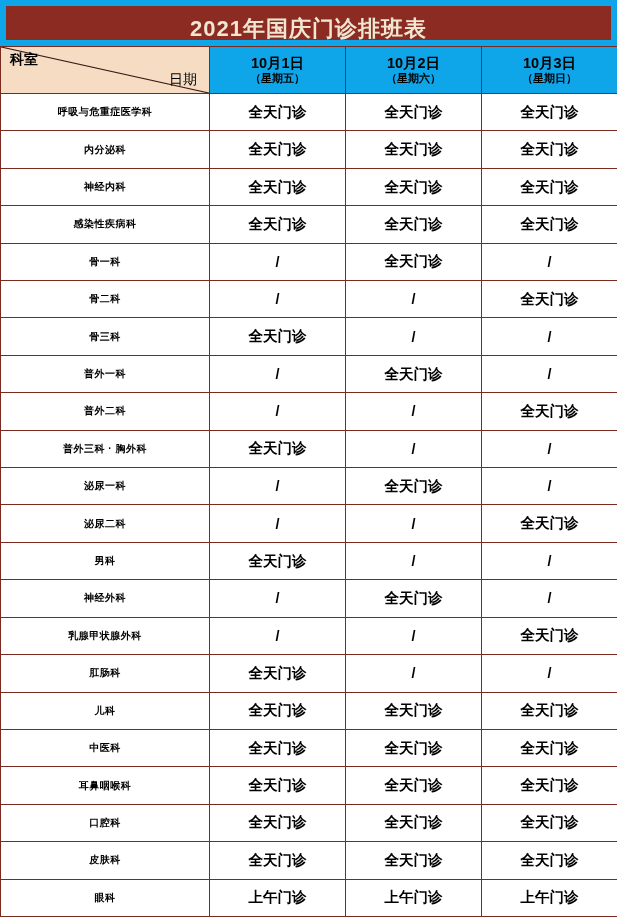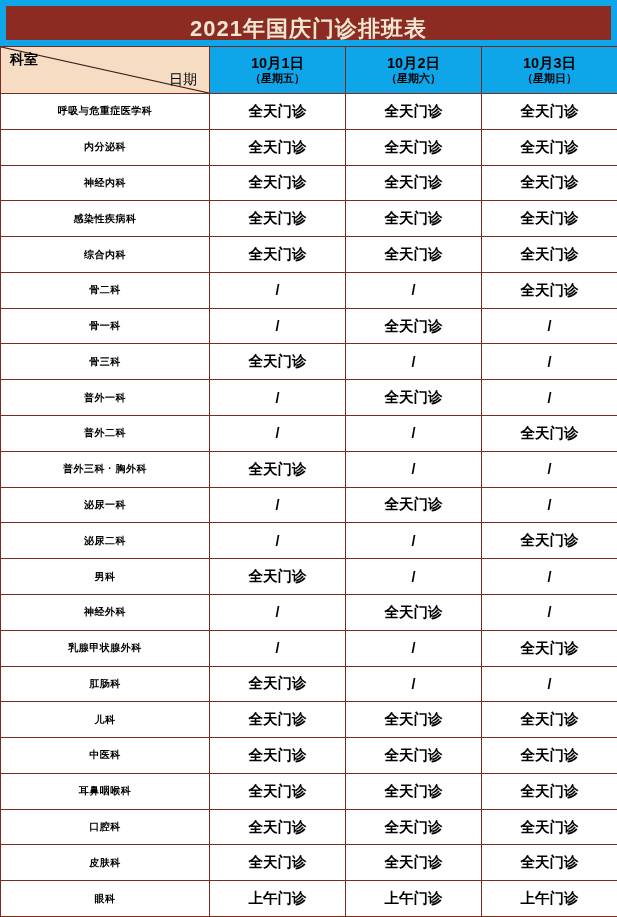--- a/index.html
+++ b/index.html
@@ -164,36 +164,30 @@
           <td class="slot-cell">全天门诊</td>
           <td class="slot-cell">全天门诊</td>
         </tr>
         <tr>
           <td class="dept-cell">感染性疾病科</td>
           <td class="slot-cell">全天门诊</td>
           <td class="slot-cell">全天门诊</td>
           <td class="slot-cell">全天门诊</td>
         </tr>
         <tr>
-          <td class="dept-cell">综合内科</td>
-          <td class="slot-cell">全天门诊</td>
-          <td class="slot-cell">全天门诊</td>
-          <td class="slot-cell">全天门诊</td>
+          <td class="dept-cell">骨一科</td>
+          <td class="slot-cell slash">/</td>
+          <td class="slot-cell">全天门诊</td>
+          <td class="slot-cell slash">/</td>
         </tr>
         <tr>
           <td class="dept-cell">骨二科</td>
           <td class="slot-cell slash">/</td>
           <td class="slot-cell slash">/</td>
           <td class="slot-cell">全天门诊</td>
-        </tr>
-        <tr>
-          <td class="dept-cell">骨一科</td>
-          <td class="slot-cell slash">/</td>
-          <td class="slot-cell">全天门诊</td>
-          <td class="slot-cell slash">/</td>
         </tr>
         <tr>
           <td class="dept-cell">骨三科</td>
           <td class="slot-cell">全天门诊</td>
           <td class="slot-cell slash">/</td>
           <td class="slot-cell slash">/</td>
         </tr>
         <tr>
           <td class="dept-cell">普外一科</td>
           <td class="slot-cell slash">/</td>

